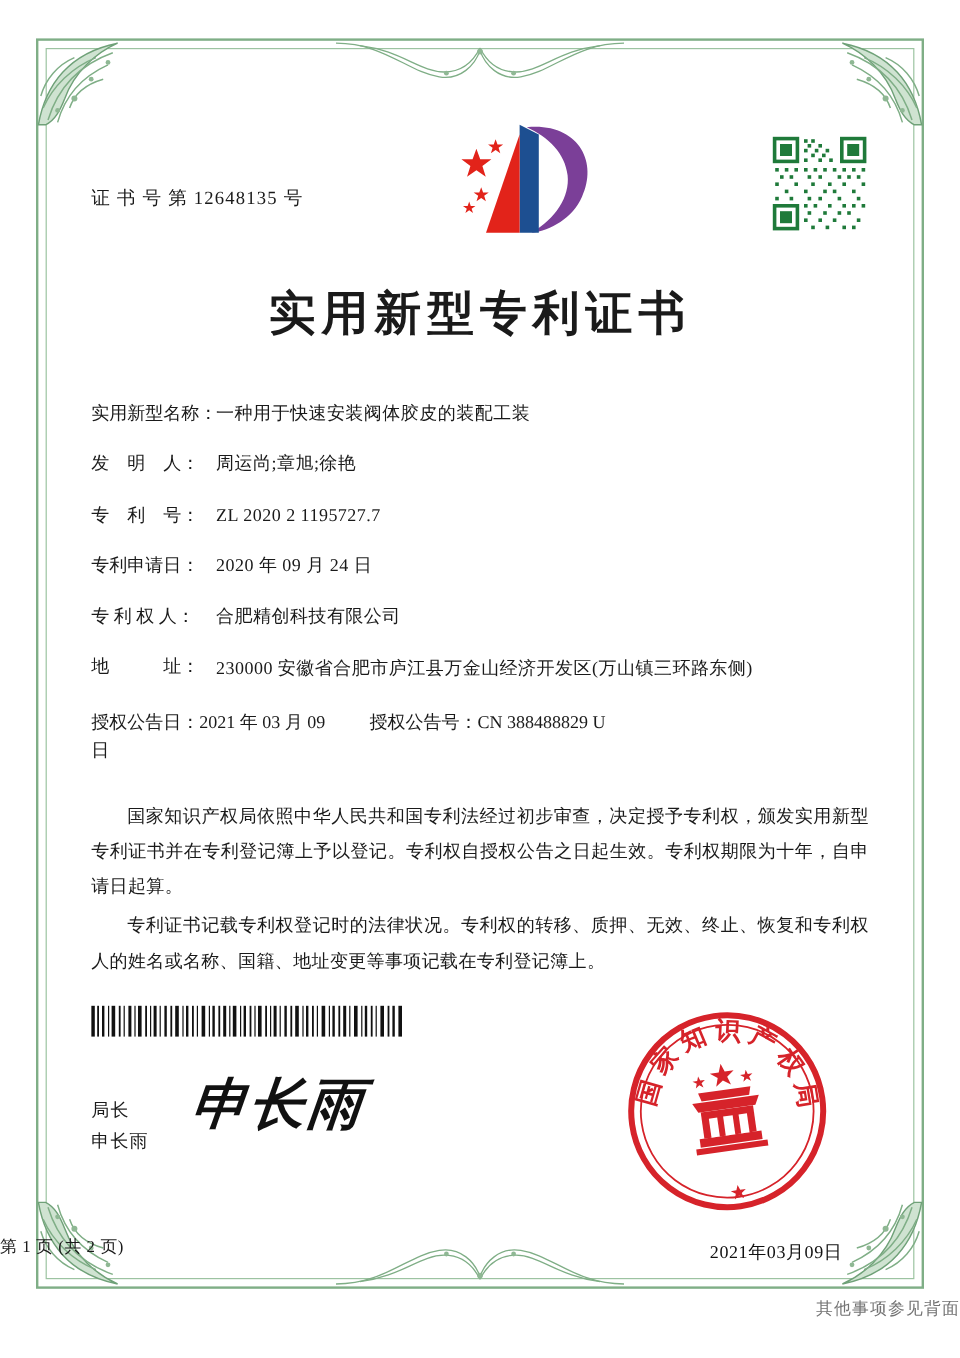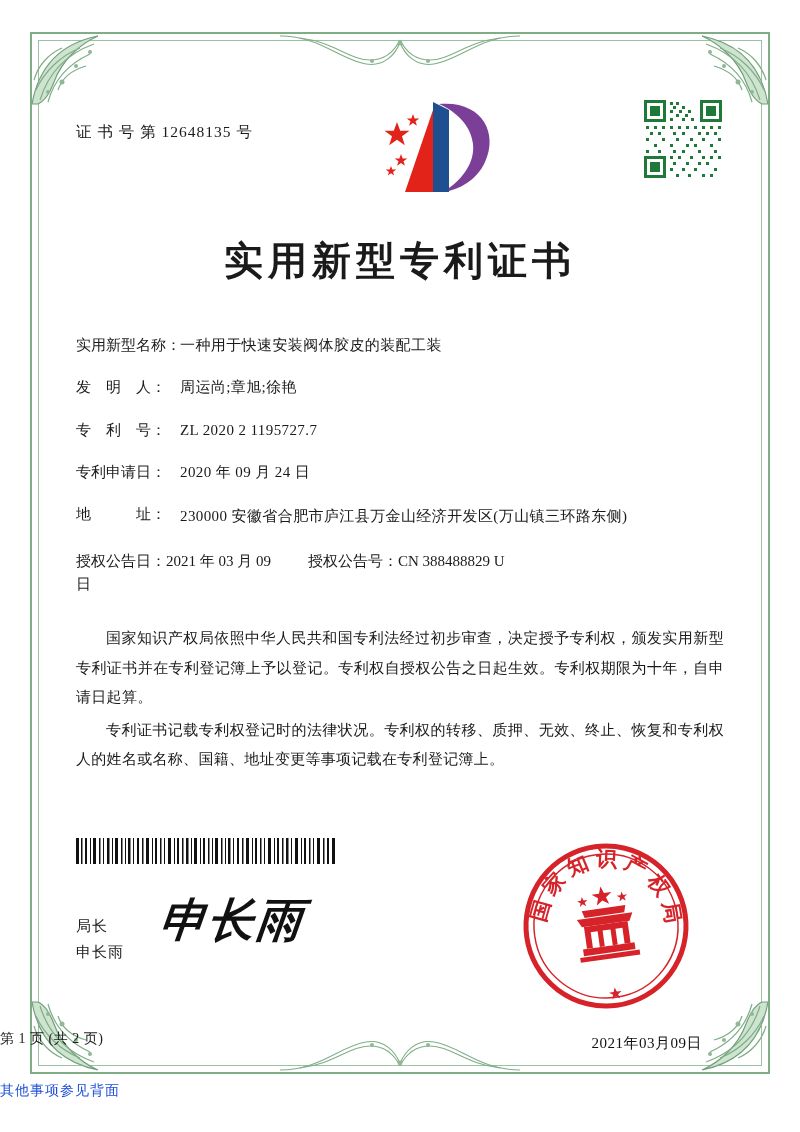--- a/index.html
+++ b/index.html
@@ -69,21 +69,21 @@
   
   .content {
     position: absolute;
     left: 76px;
     right: 76px;
     top: 96px;
   }
 
   .top-row {
     display: flex;
-    align-items: flex-start;
+    align-items: center;
     justify-content: space-between;
     height: 112px;
   }
   .cert-no {
     font-size: 15.5px;
     letter-spacing: 1px;
     padding-top: 26px;
     white-space: nowrap;
     font-family: "Liberation Serif", "DejaVu Serif", serif;
   }
@@ -214,24 +214,24 @@
     top: 1030px;
     text-align: left;
     font-size: 14px;
     letter-spacing: 0.5px;
   }
   .footer-note {
     position: absolute;
     left: 0;
     right: 0;
     top: 1082px;
-    text-align: left;
+    text-align: right;
     font-size: 14px;
     letter-spacing: 1px;
-    color: #1d4ed8;
+    color: #737373;
   }
 </style>
 </head>
 <body>
 
 <div class="page">
 
   <div class="frame-outer"></div>
   <div class="frame-inner"></div>
 
@@ -463,20 +463,24 @@
       <div class="field-row">
         <div class="field-label">专　利　号：</div>
         <div class="field-value">ZL 2020 2 1195727.7</div>
       </div>
 
       <div class="field-row">
         <div class="field-label">专利申请日：</div>
         <div class="field-value">2020 年 09 月 24 日</div>
       </div>
 
+      <div class="field-row">
+        <div class="field-label">专 利 权 人：</div>
+        <div class="field-value">合肥精创科技有限公司</div>
+      </div>
 
       <div class="field-row">
         <div class="field-label">地　　　址：</div>
         <div class="field-value wrap">230000 安徽省合肥市庐江县万金山经济开发区(万山镇三环路东侧)</div>
       </div>
 
       <div class="field-row">
         <div class="inline-pair">
           <div class="p-first">
             <span class="p-label">授权公告日：</span><span>2021 年 03 月 09 日</span>

